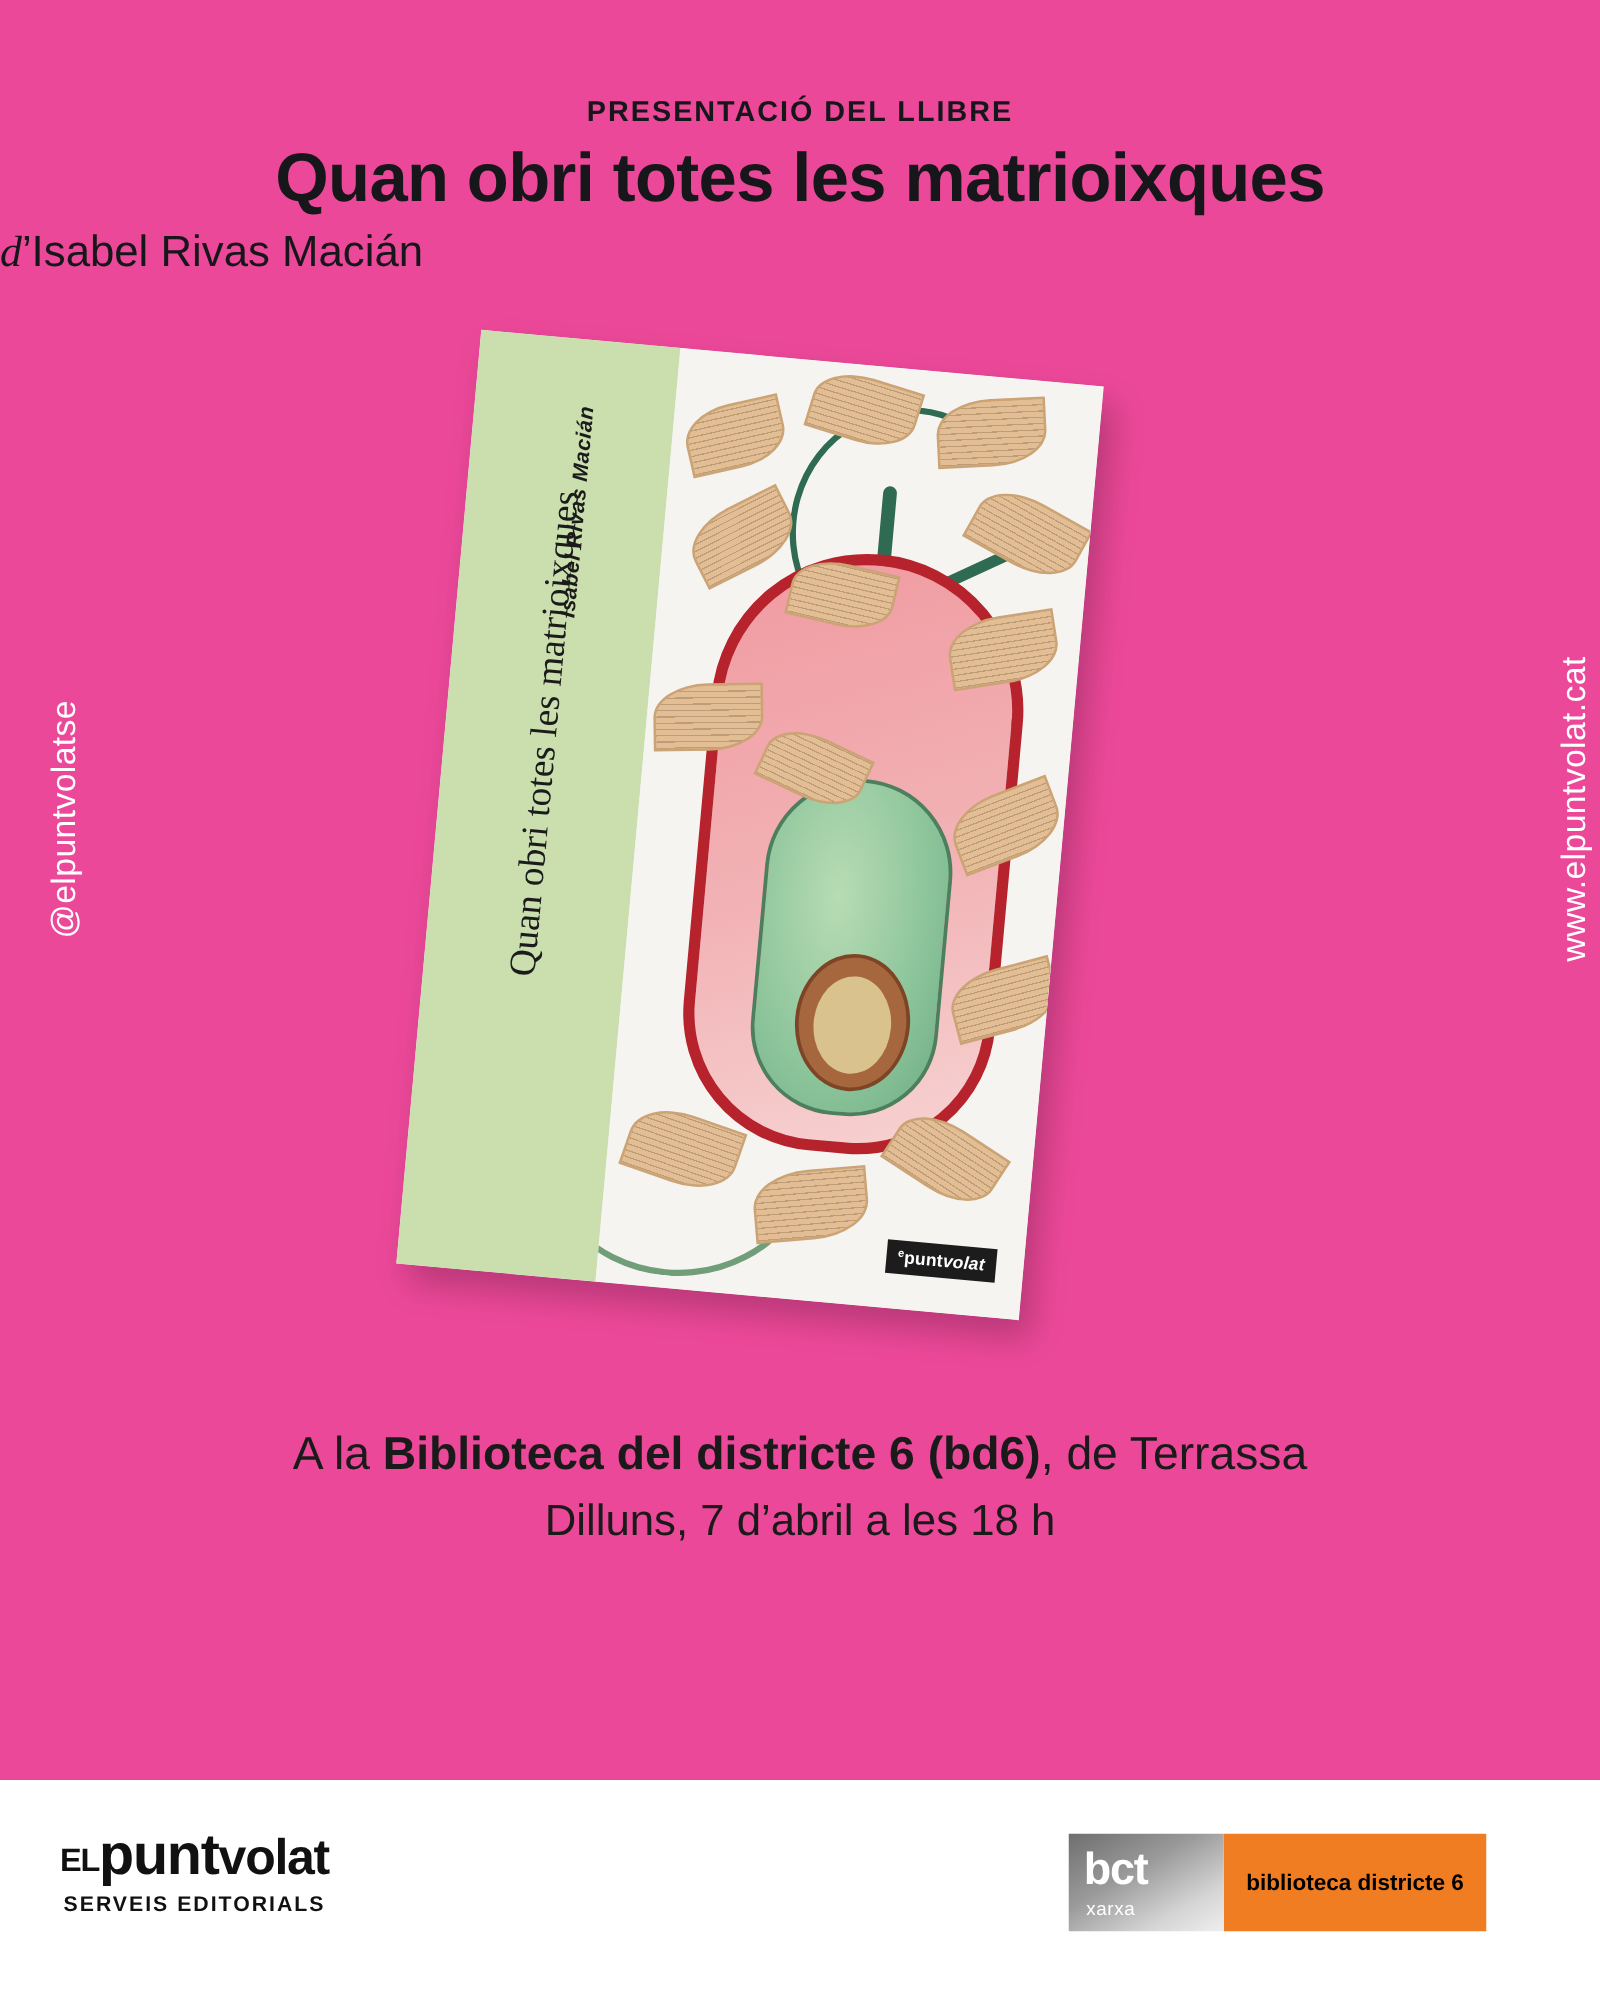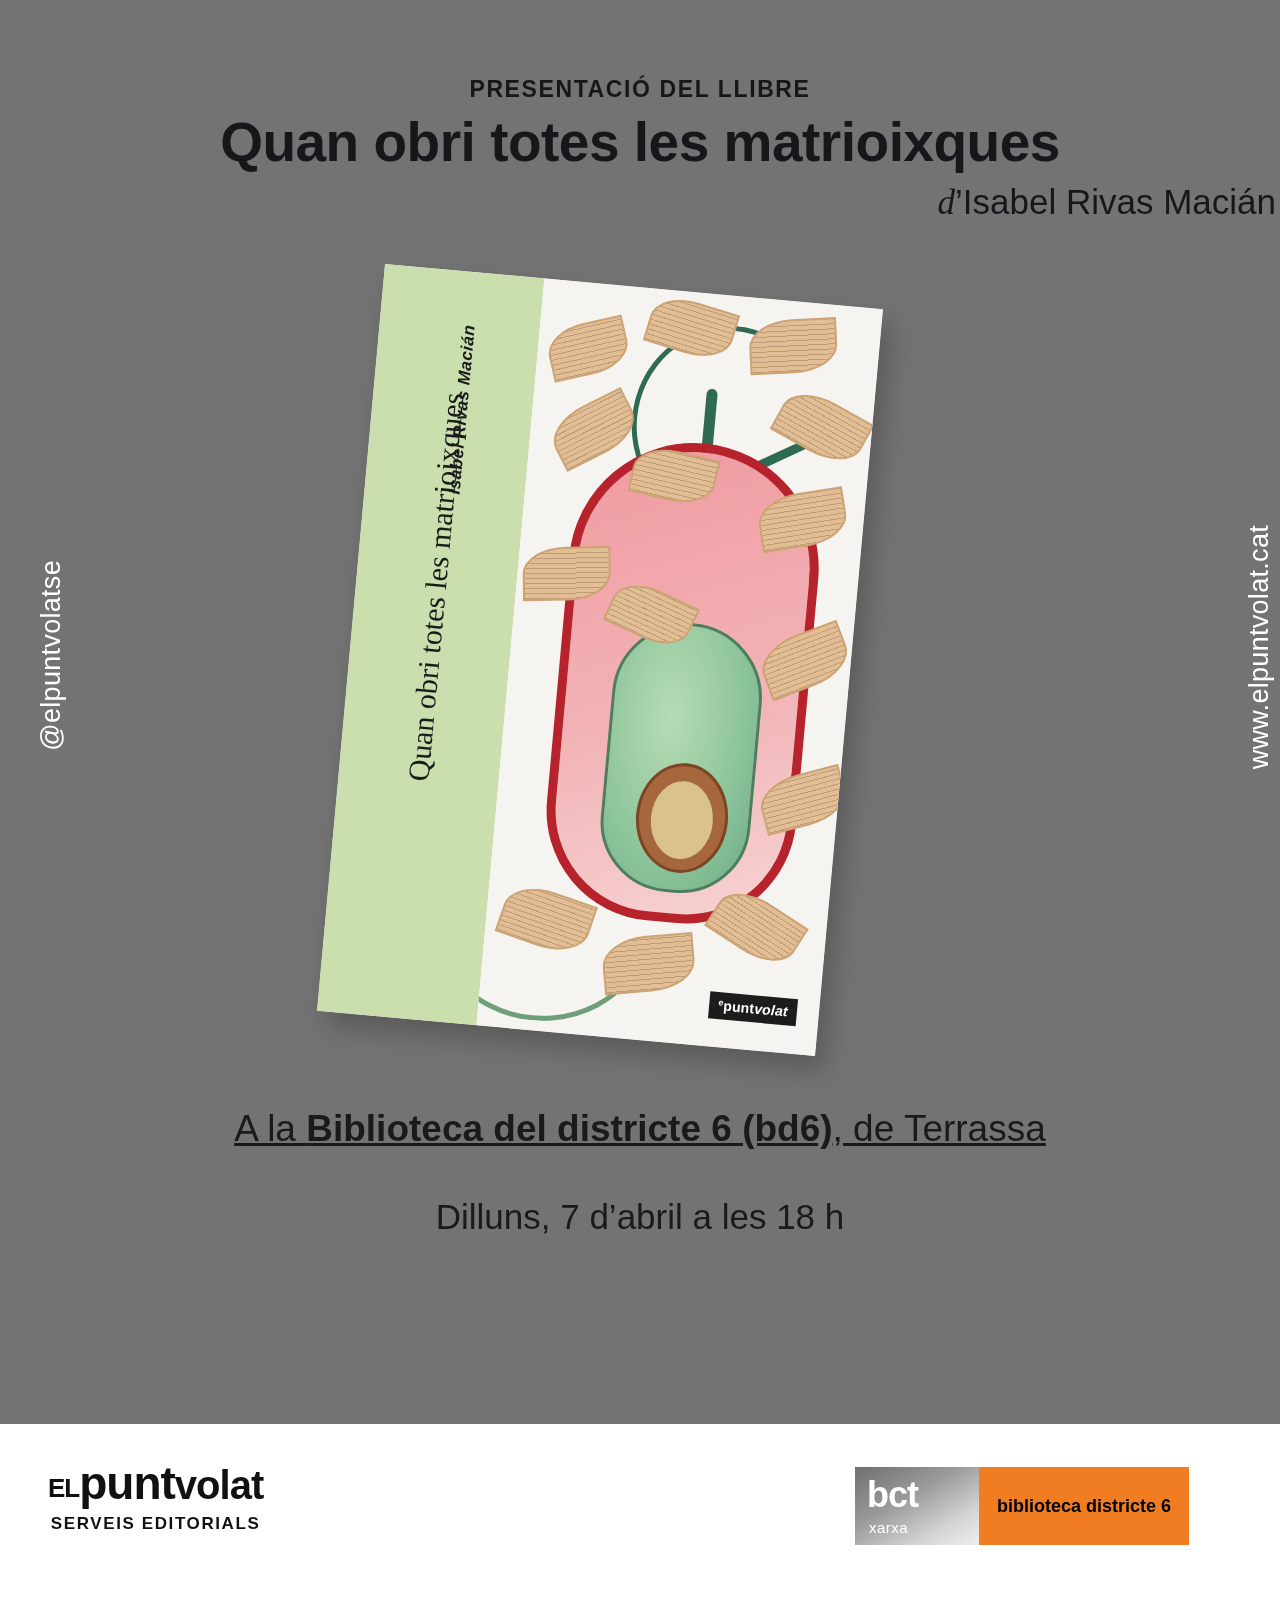--- a/index.html
+++ b/index.html
@@ -12,21 +12,21 @@
     background: #ffffff;
     overflow: hidden;
     position: relative;
   }
 
   
   .poster {
     position: absolute;
     left: 0; top: 0;
     width: 1280px; height: 1424px;
-    background: #737373;
+    background: #ec4899;
     overflow: hidden;
   }
 
   
   .kicker {
     position: absolute;
     top: 76px; left: 0; width: 1280px;
     text-align: center;
     font-size: 23px;
     font-weight: bold;
@@ -38,21 +38,21 @@
     top: 110px; left: 0; width: 1280px;
     text-align: center;
     font-size: 55px;
     font-weight: bold;
     letter-spacing: -0.5px;
     color: #17161a;
   }
   .subtitle {
     position: absolute;
     top: 182px; left: 0; width: 1276px;
-    text-align: right;
+    text-align: left;
     font-size: 35px;
     color: #17161a;
     font-weight: 400;
   }
   .subtitle .d {
     font-family: "Liberation Serif", serif;
     font-style: italic;
     font-weight: 400;
   }
 
@@ -182,25 +182,24 @@
     font-weight: bold;
     padding: 5px 9px 6px 9px;
     letter-spacing: 0.2px;
   }
   .publisher-badge .sup { font-size: 9px; vertical-align: top; }
   .publisher-badge .vol { font-style: italic; }
 
   
   .venue {
     position: absolute;
-    top: 1108px; left: 0; width: 1280px;
+    top: 1142px; left: 0; width: 1280px;
     text-align: center;
     font-size: 37px;
     color: #1a1a1a;
-    text-decoration: underline;
   }
   .venue b { font-weight: bold; }
   .datetime {
     position: absolute;
     top: 1197px; left: 0; width: 1280px;
     text-align: center;
     font-size: 35px;
     color: #1a1a1a;
   }
   .with-label {

